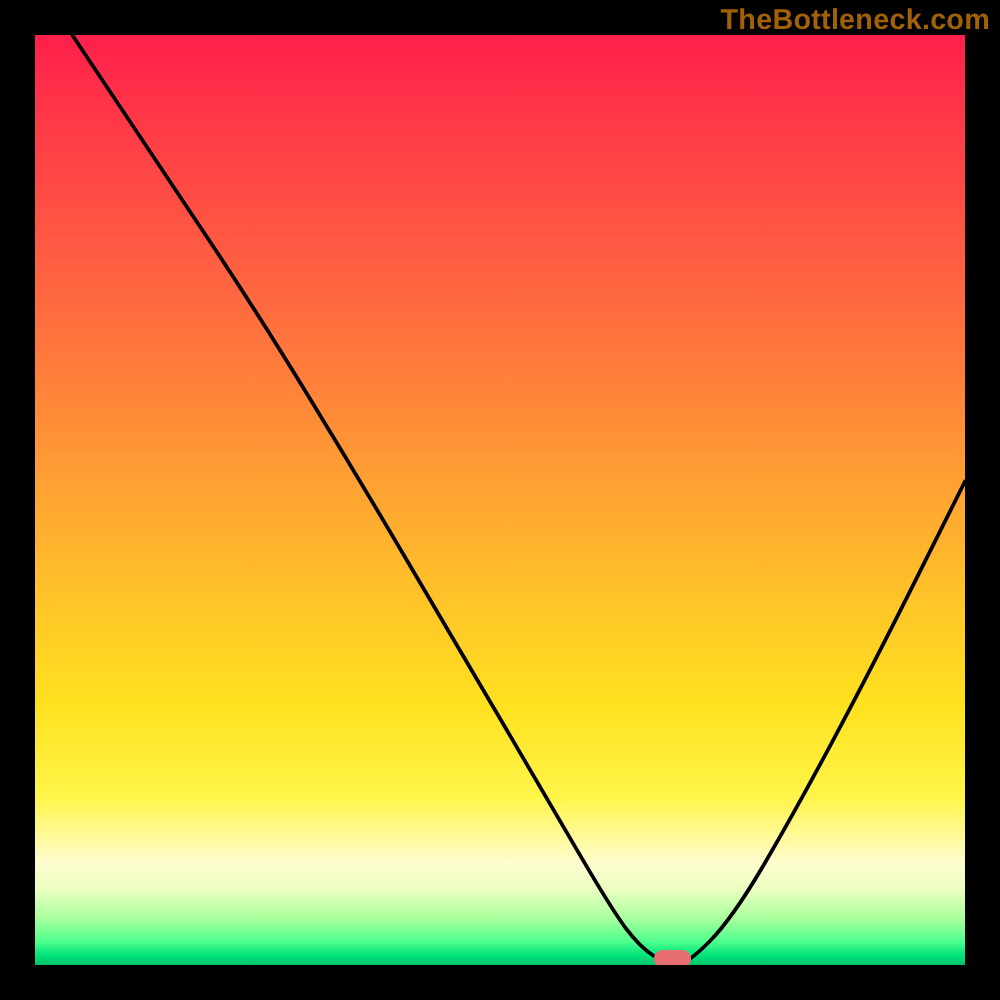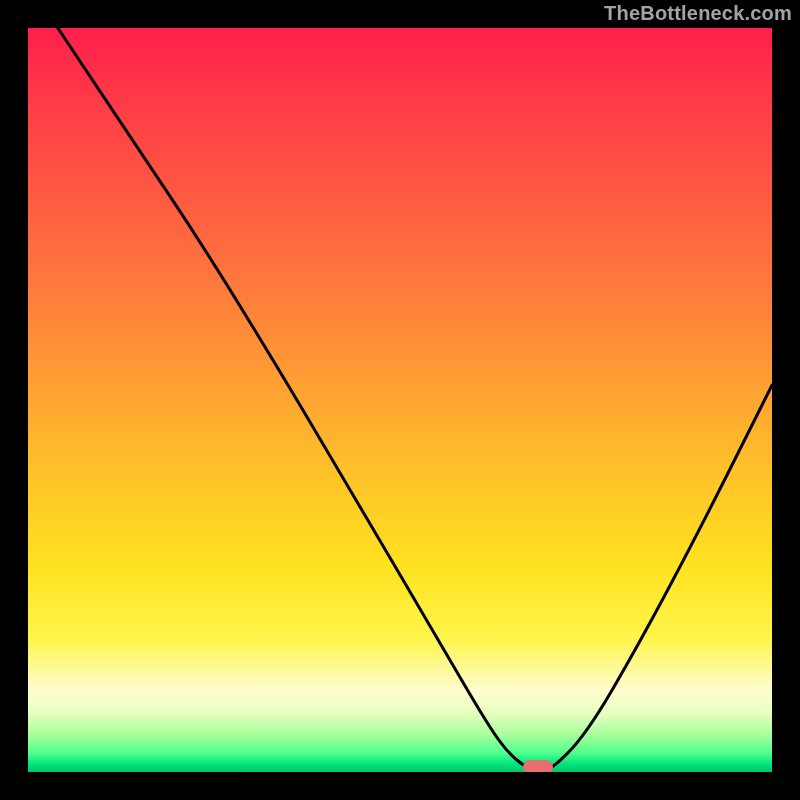--- a/index.html
+++ b/index.html
@@ -14,22 +14,22 @@
   .frame {
     position: relative;
     width: 800px;
     height: 800px;
     background: #000;
   }
   .watermark {
     position: absolute;
     top: 2px;
     right: 8px;
-    color: #a3a3a3;
-    font-size: 20px;
+    color: #a16207;
+    font-size: 23px;
     font-weight: 600;
     letter-spacing: 0.2px;
     z-index: 10;
   }
   .plot-area {
     position: absolute;
     left: 28px;
     top: 28px;
     width: 744px;
     height: 744px;

